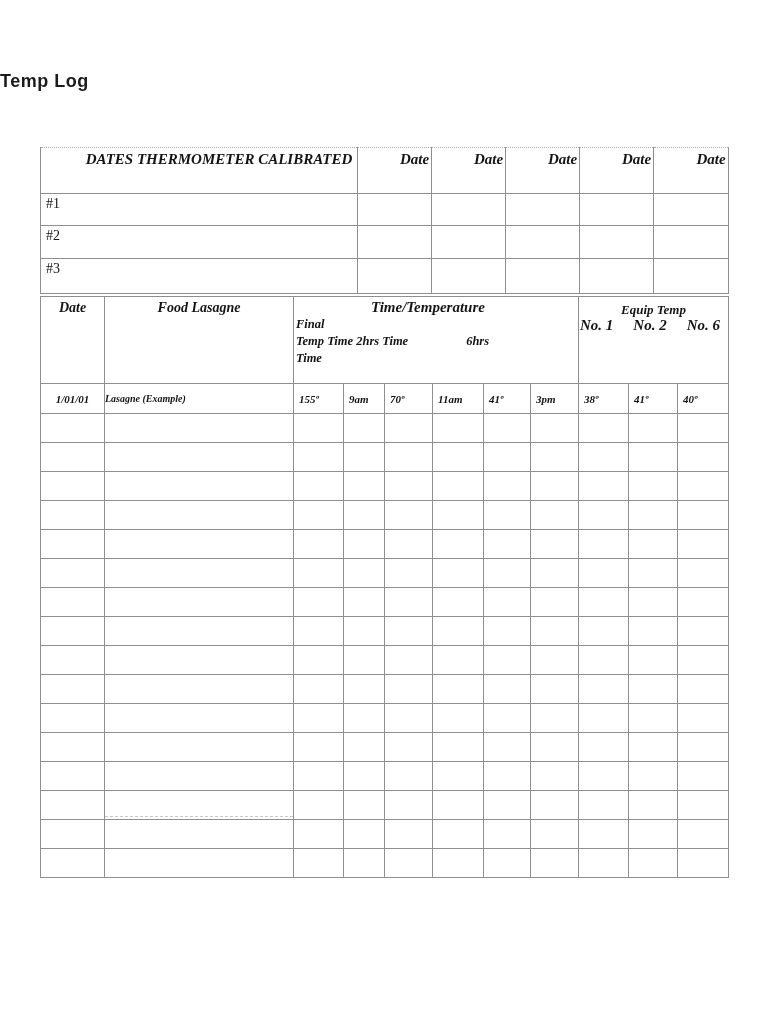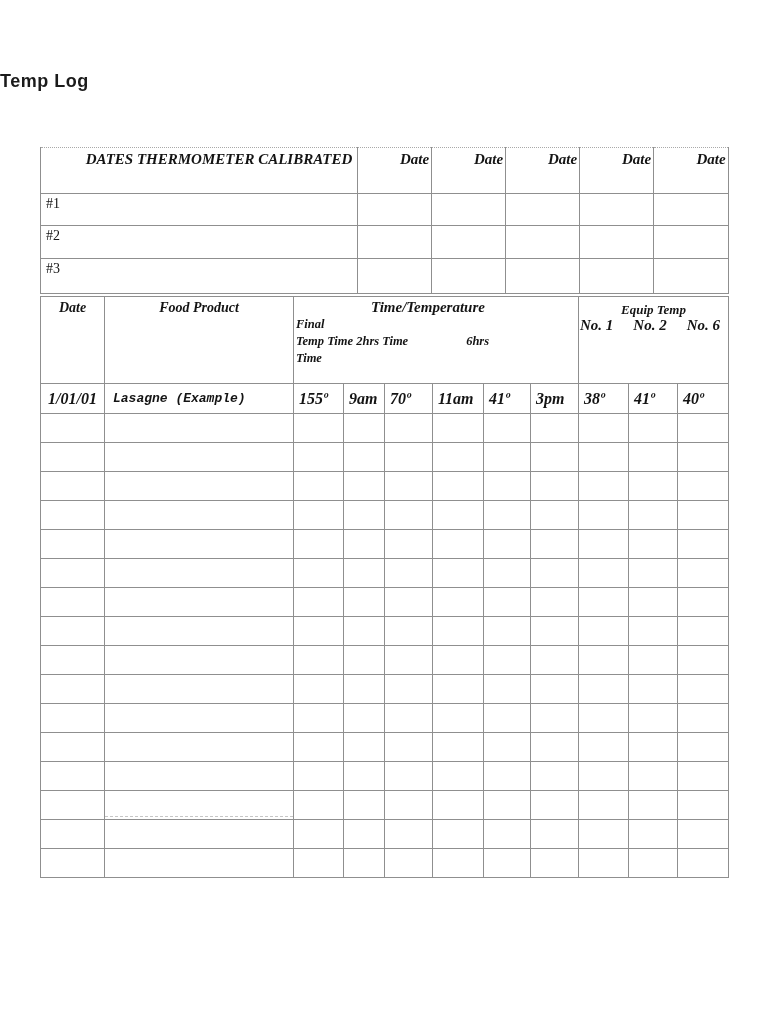--- a/index.html
+++ b/index.html
@@ -93,26 +93,24 @@
   }
   .equip-cols {
     display: flex;
     justify-content: space-between;
     font-size: 15px;
     line-height: 16px;
     padding: 0 8px 0 1px;
   }
   .example-row { height: 30px; }
   .example-row td { vertical-align: middle; }
-  .ex { font-size: 16px; }
+  .ex { font-size: 11px; }
   .ex-date { text-align: center; }
   .ex-food {
-    font-size: 13px;
-    padding-left: 8px;
-    font-family: Liberation Mono, monospace;
+    font-size: 10px;
   }
   .ex-val { padding-left: 5px; }
   .empty-row { height: 29px; }
   .scan-artifact {
     height: 0;
     border-top: 1px dashed #c6c6c6;
     margin-top: 25px;
   }
 </style>
 </head>
@@ -177,21 +175,21 @@
       <col style="width:51px">
       <col style="width:47px">
       <col style="width:48px">
       <col style="width:50px">
       <col style="width:49px">
       <col style="width:51px">
     </colgroup>
     <tbody id="log-body">
       <tr class="log-header">
         <td class="h-date bi">Date</td>
-        <td class="h-food bi">Food Product</td>
+        <td class="h-food bi">Food Lasagne</td>
         <td class="tt-cell" colspan="6">
           <div class="tt-title bi">Time/Temperature</div>
           <div class="tt-sub bi">
             <div>Final</div>
             <div><span>Temp Time 2hrs Time</span><span class="sub-6hrs">6hrs</span></div>
             <div>Time</div>
           </div>
         </td>
         <td class="equip-cell" colspan="3">
           <div class="equip-title bi">Equip Temp</div>

